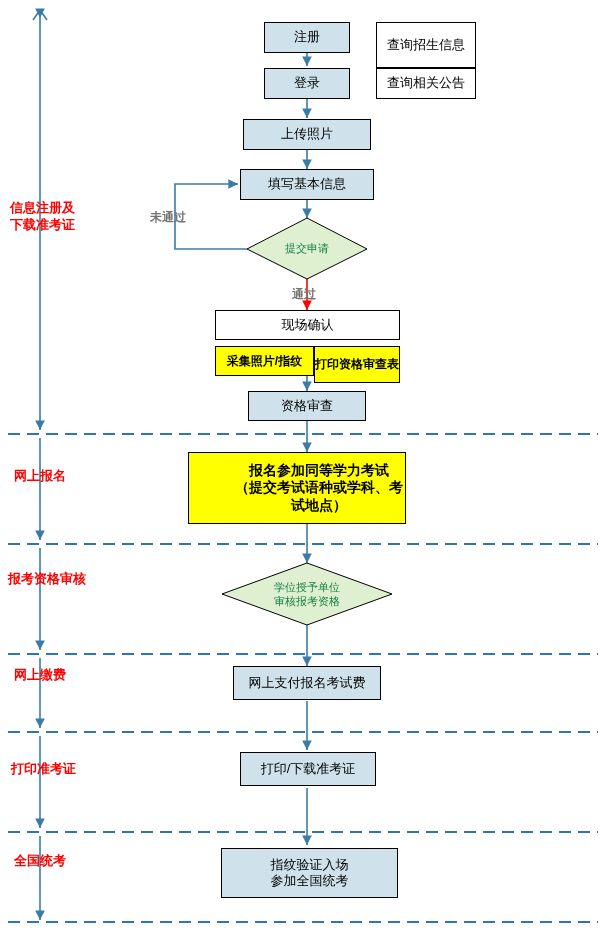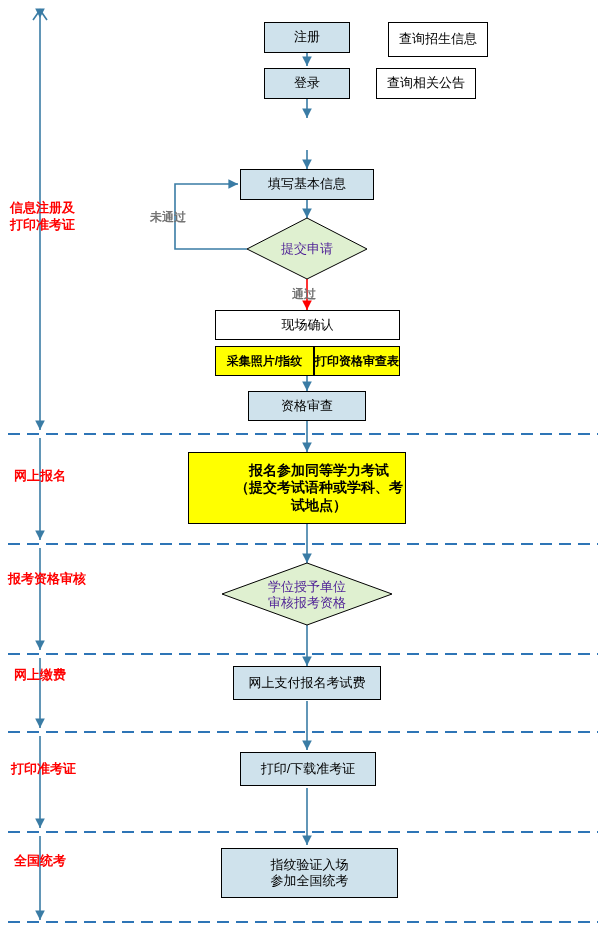--- a/index.html
+++ b/index.html
@@ -68,22 +68,22 @@
     position: absolute;
     color: #737373;
     font-size: 12px;
     font-weight: bold;
   }
   .diamond-text {
     position: absolute;
     display: flex;
     align-items: center;
     justify-content: center;
-    font-size: 13px;
-    color: #4c1d95;
+    font-size: 11px;
+    color: #15803d;
     line-height: 1.25;
     white-space: pre-line;
     pointer-events: none;
   }
 </style>
 </head>
 <body>
 
 <div id="canvas">
 
@@ -144,48 +144,49 @@
 
       <path d="M247,249 L175,249 L175,184 L238,184" marker-end="url(#arrow)"></path>
     </g>
 
     <polygon points="307,218 367,249 307,279 247,249" fill="#dff0d0" stroke="#000000" stroke-width="1"></polygon>
 
     <polygon points="307,563 392,594 307,625 222,594" fill="#dff0d0" stroke="#000000" stroke-width="1"></polygon>
   </svg>
 
   <div class="stage-label" style="left:10px; top:200px;">信息注册及
-打印准考证</div>
+下载准考证</div>
   <div class="stage-label" style="left:14px; top:468px;">网上报名</div>
   <div class="stage-label" style="left:8px; top:571px;">报考资格审核</div>
   <div class="stage-label" style="left:14px; top:667px;">网上缴费</div>
   <div class="stage-label" style="left:11px; top:761px;">打印准考证</div>
   <div class="stage-label" style="left:14px; top:853px;">全国统考</div>
 
   <div class="edge-label" style="left:150px; top:209px;">未通过</div>
   <div class="edge-label" style="left:292px; top:286px;">通过</div>
 
   <div class="node box box-blue" style="left:264px; top:22px; width:86px; height:31px;">注册</div>
 
-  <div class="node box box-white" style="left:376px; top:22px; width:100px; height:35px;margin-left:12px;">查询招生信息</div>
+  <div class="node box box-white" style="left:376px; top:22px; width:100px; height:46px;">查询招生信息</div>
 
   <div class="node box box-blue" style="left:264px; top:68px; width:86px; height:31px;">登录</div>
 
   <div class="node box box-white" style="left:376px; top:68px; width:100px; height:31px;">查询相关公告</div>
 
+  <div class="node box box-blue" style="left:243px; top:119px; width:128px; height:31px;">上传照片</div>
 
   <div class="node box box-blue" style="left:240px; top:169px; width:134px; height:31px;">填写基本信息</div>
 
   <div class="diamond-text" style="left:257px; top:234px; width:100px; height:30px;">提交申请</div>
 
   <div class="node box box-yellow" style="left:215px; top:346px; width:99px; height:30px; font-size:12px;">采集照片/指纹</div>
 
   <div class="node box box-white" style="left:215px; top:310px; width:185px; height:30px;">现场确认</div>
 
-  <div class="node box box-yellow" style="left:314px; top:346px; width:86px; height:30px; font-size:12px;">打印资格审查表</div>
+  <div class="node box box-yellow" style="left:314px; top:346px; width:86px; height:37px; font-size:12px;">打印资格审查表</div>
 
   <div class="node box box-blue" style="left:248px; top:391px; width:118px; height:30px;">资格审查</div>
 
   <div class="node box box-yellow-big" style="left:188px; top:452px; width:218px; height:72px;">报名参加同等学力考试
 （提交考试语种或学科、考试地点）</div>
 
   <div class="diamond-text" style="left:247px; top:578px; width:120px; height:34px;">学位授予单位
 审核报考资格</div>
 
   <div class="node box box-blue" style="left:233px; top:666px; width:148px; height:34px;">网上支付报名考试费</div>

